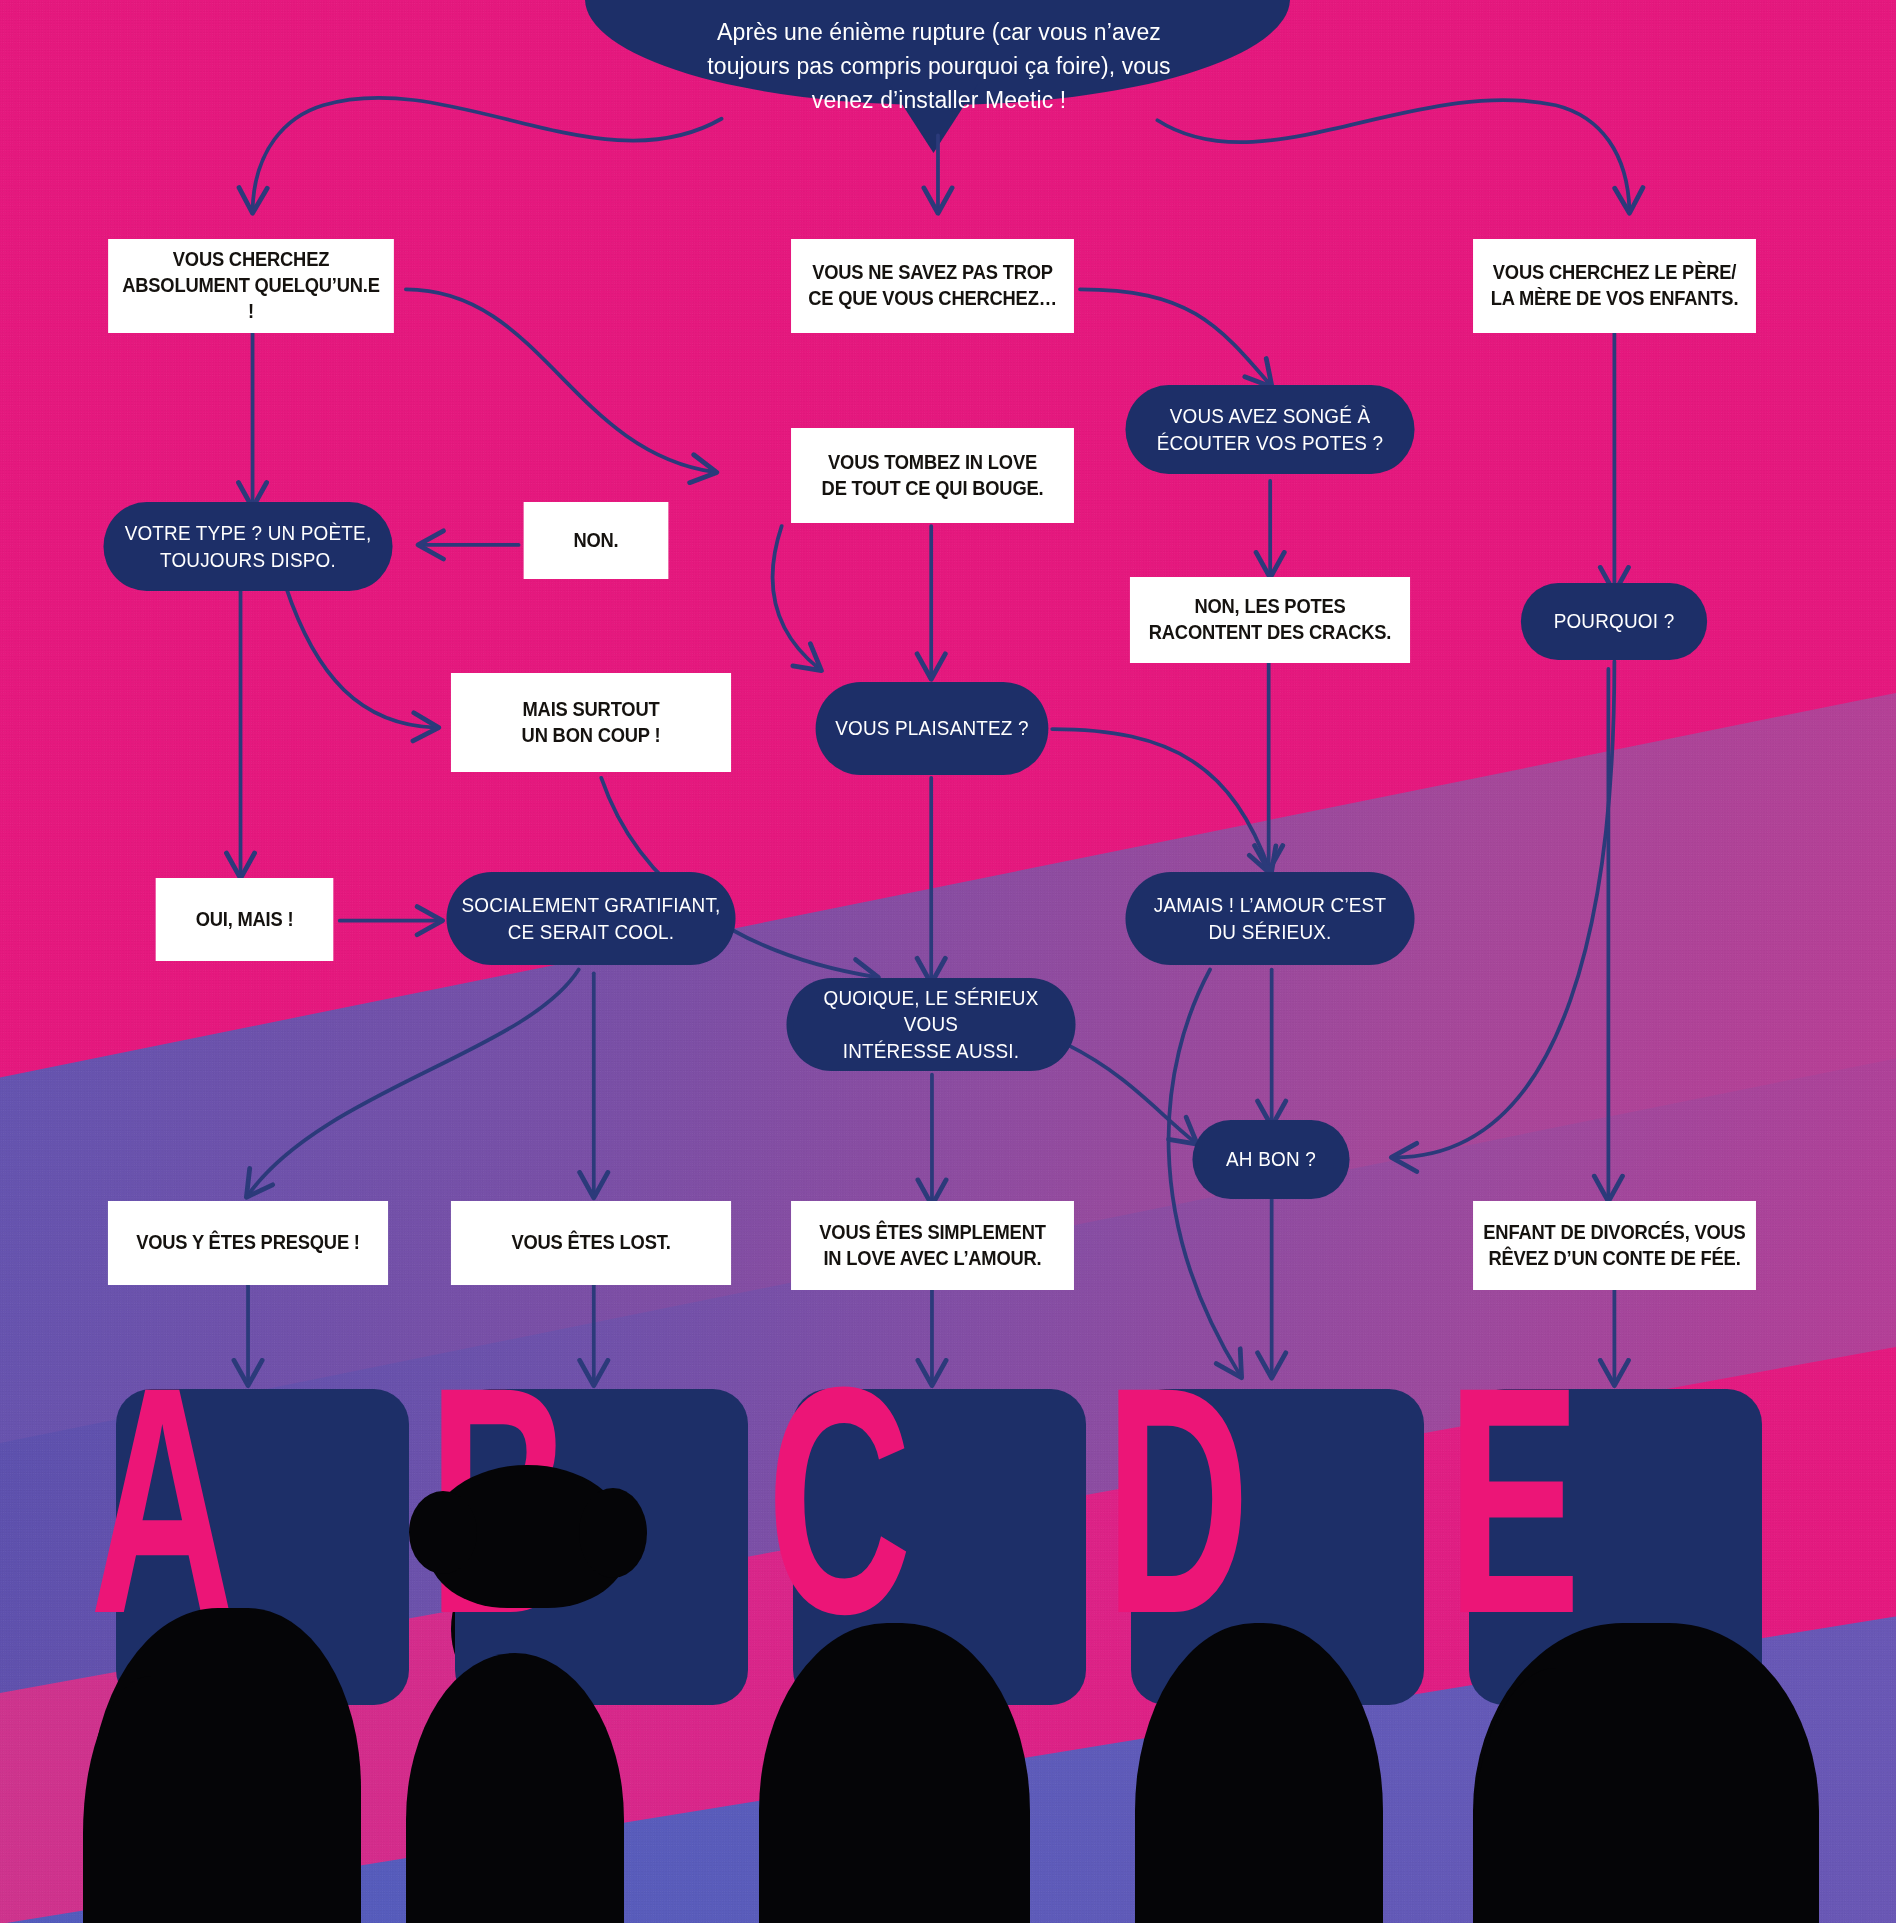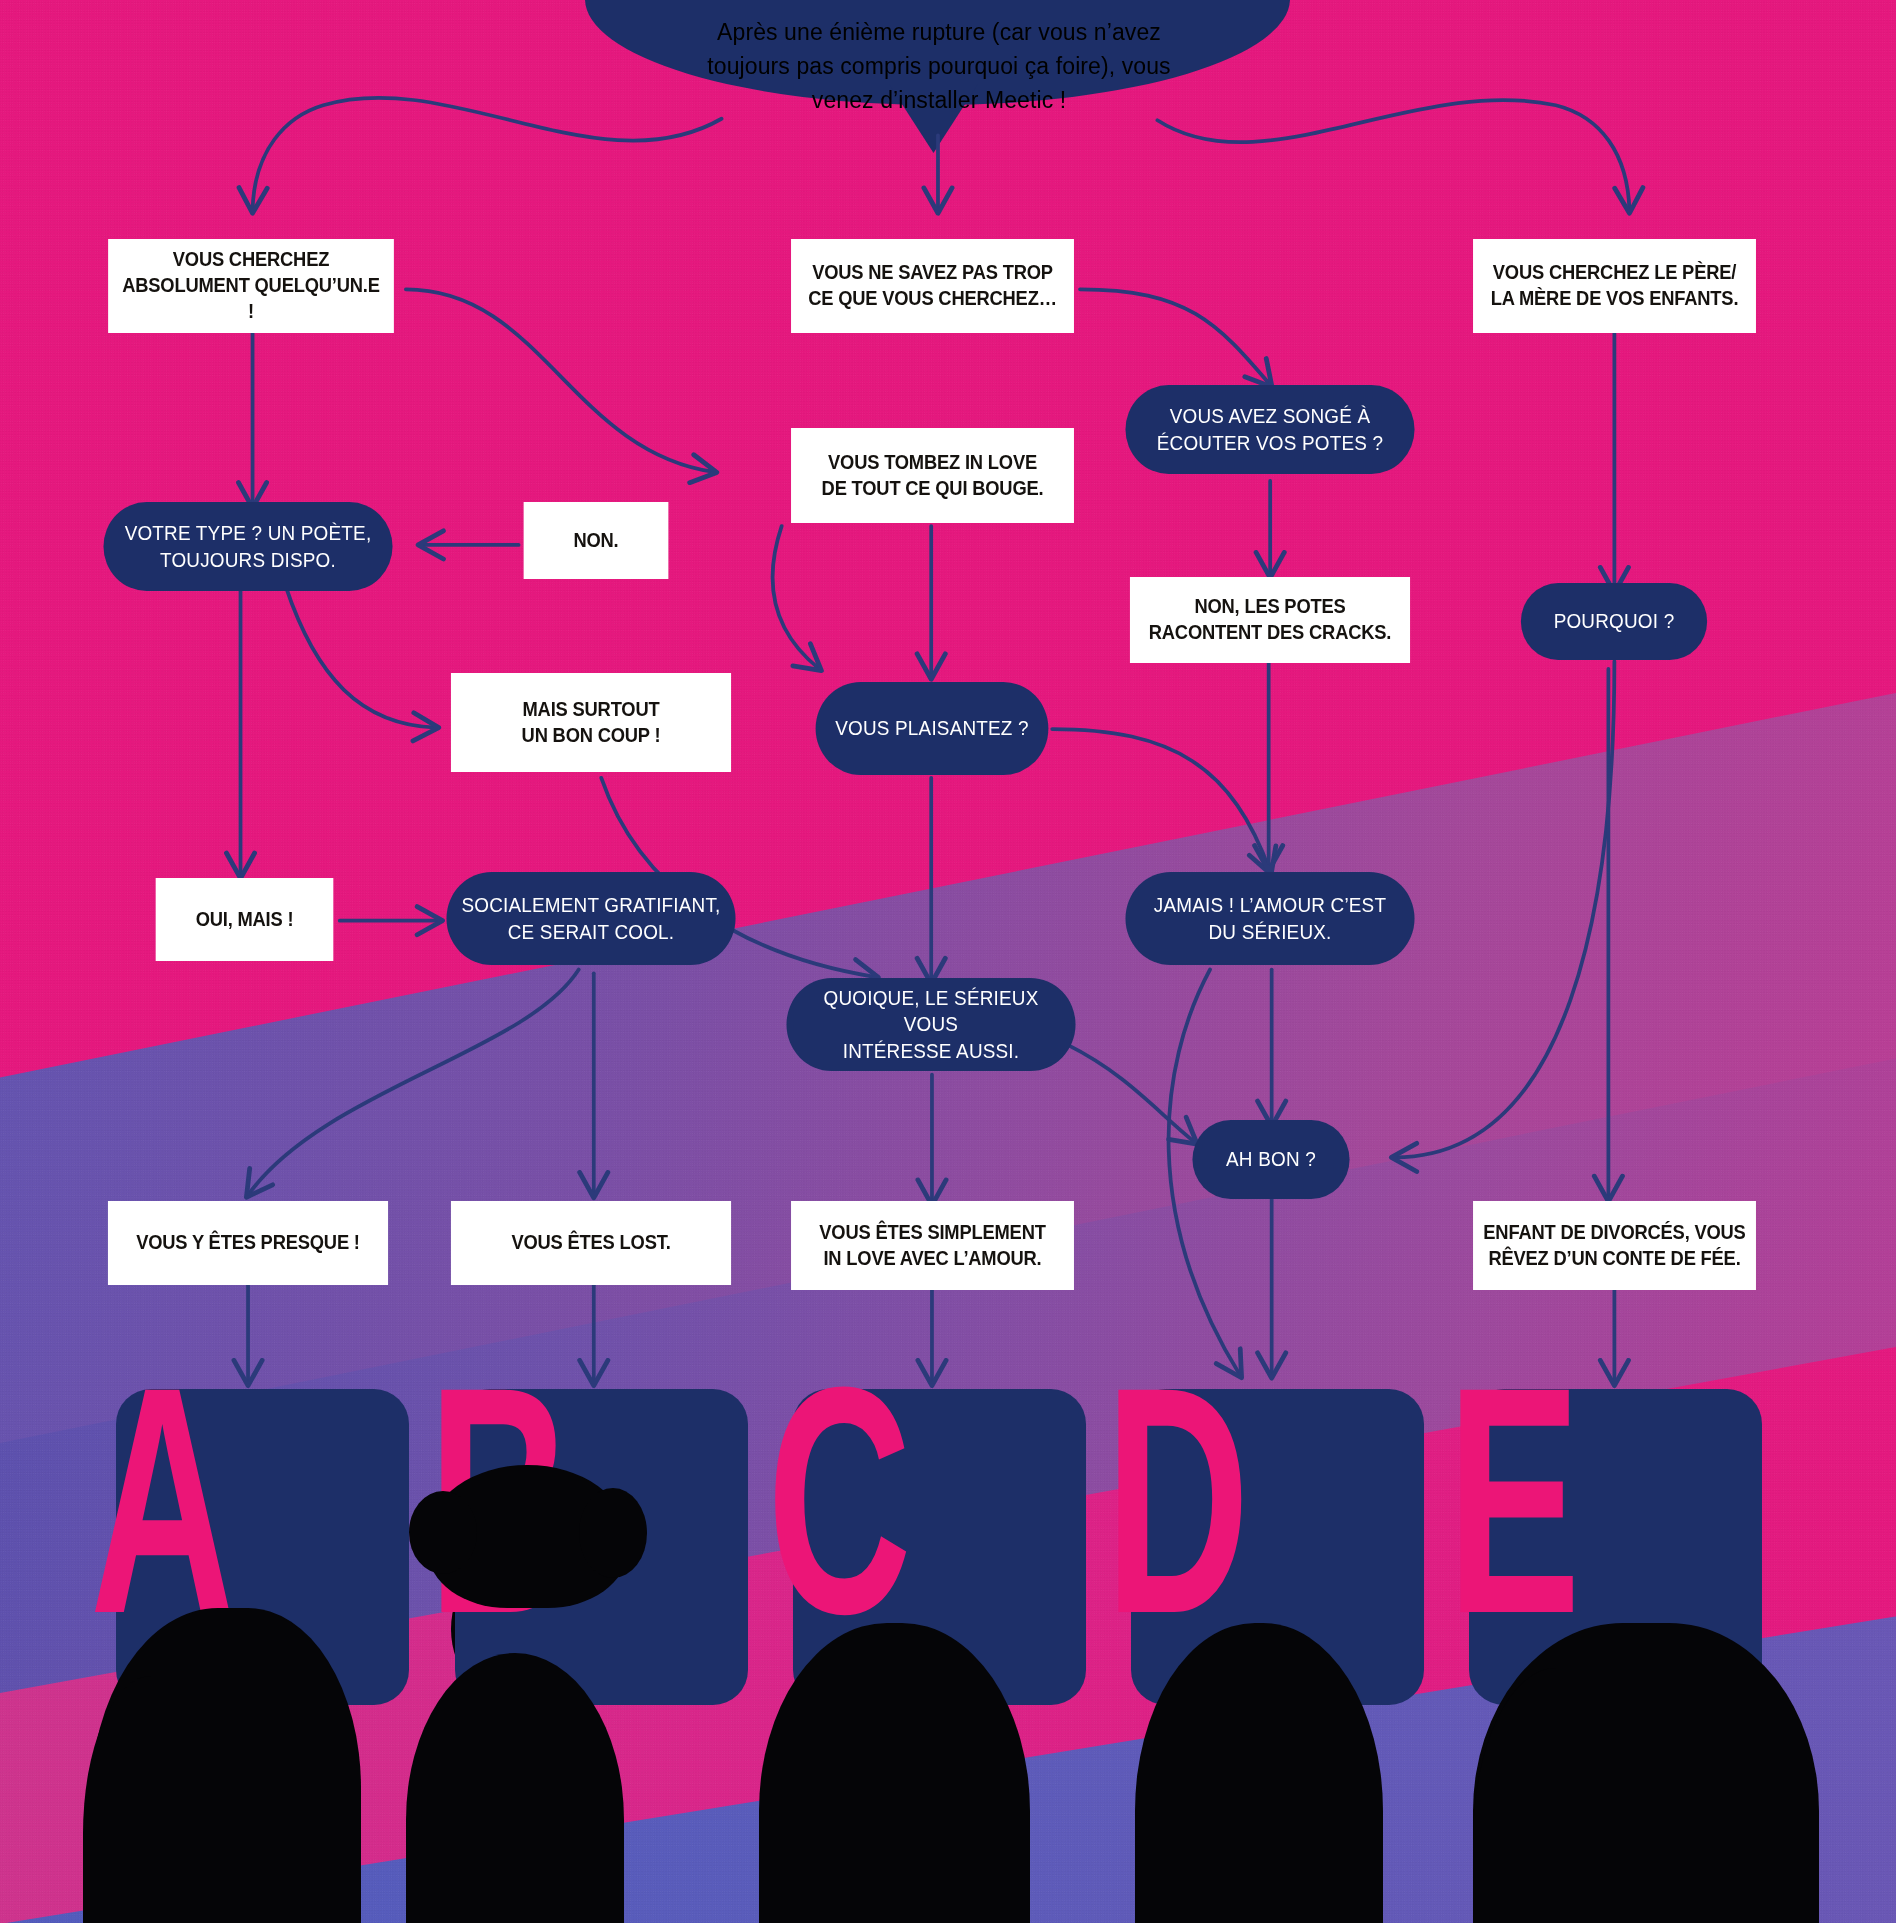--- a/index.html
+++ b/index.html
@@ -67,21 +67,21 @@
     left: 889px; top: 84px;
     width: 89px; height: 69px;
     background: #1d2f68;
     clip-path: polygon(0 0, 100% 0, 50% 100%);
   }
   .banner-text {
     position: absolute;
     left: 676px; top: 15px;
     width: 526px;
     text-align: center;
-    color: #000000;
+    color: #ffffff;
     font-size: 23px;
     line-height: 1.48;
     letter-spacing: 0.1px;
     font-family: "Liberation Sans", sans-serif;
     z-index: 6;
   }
 
   
   .node {
     position: absolute;

